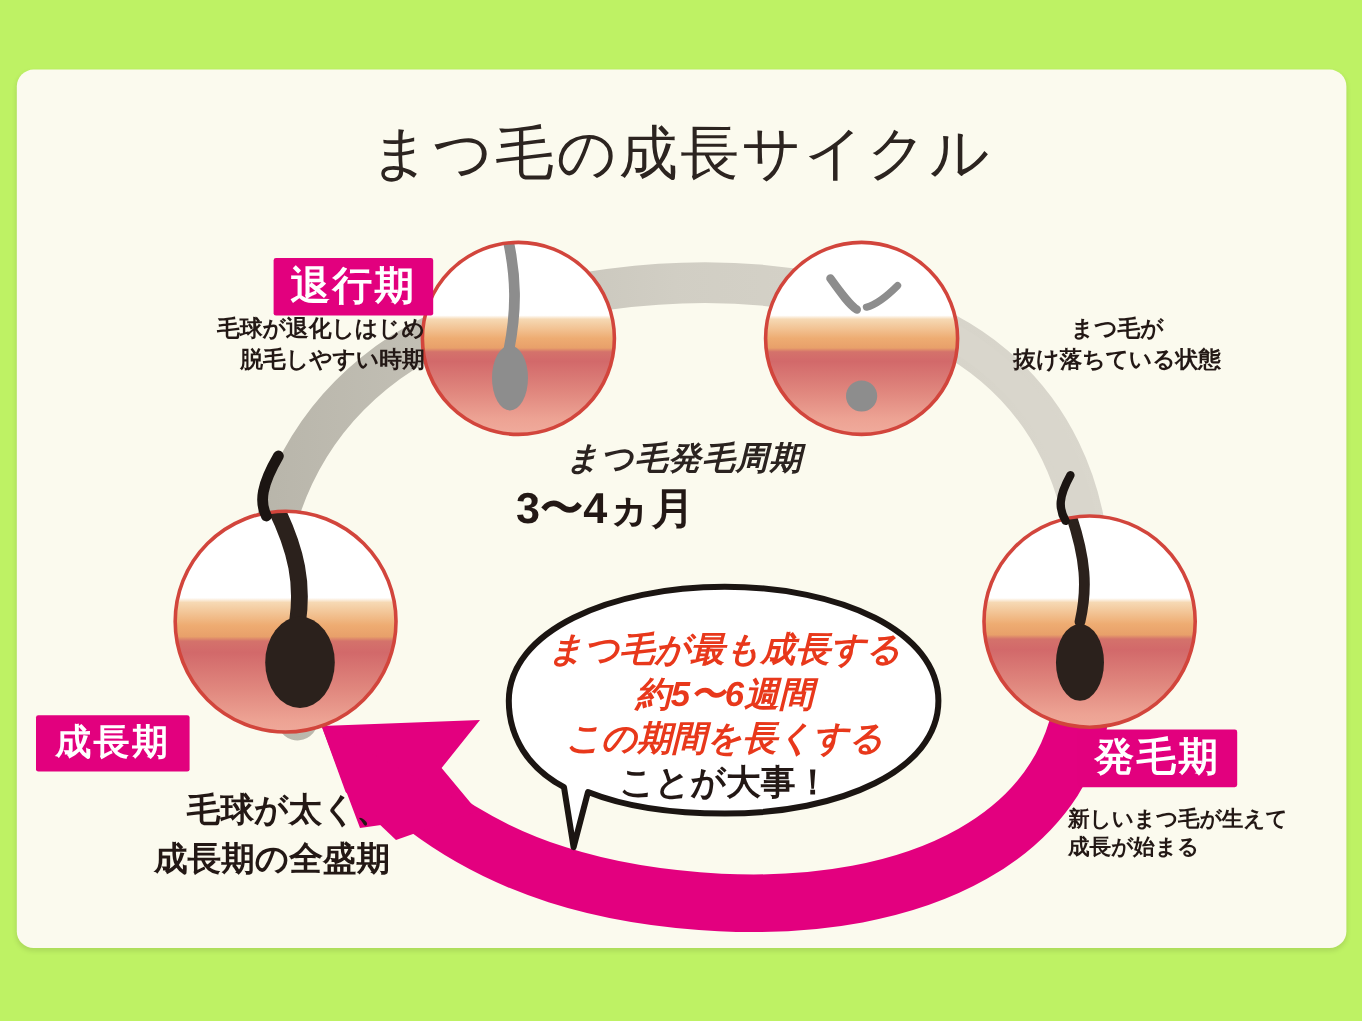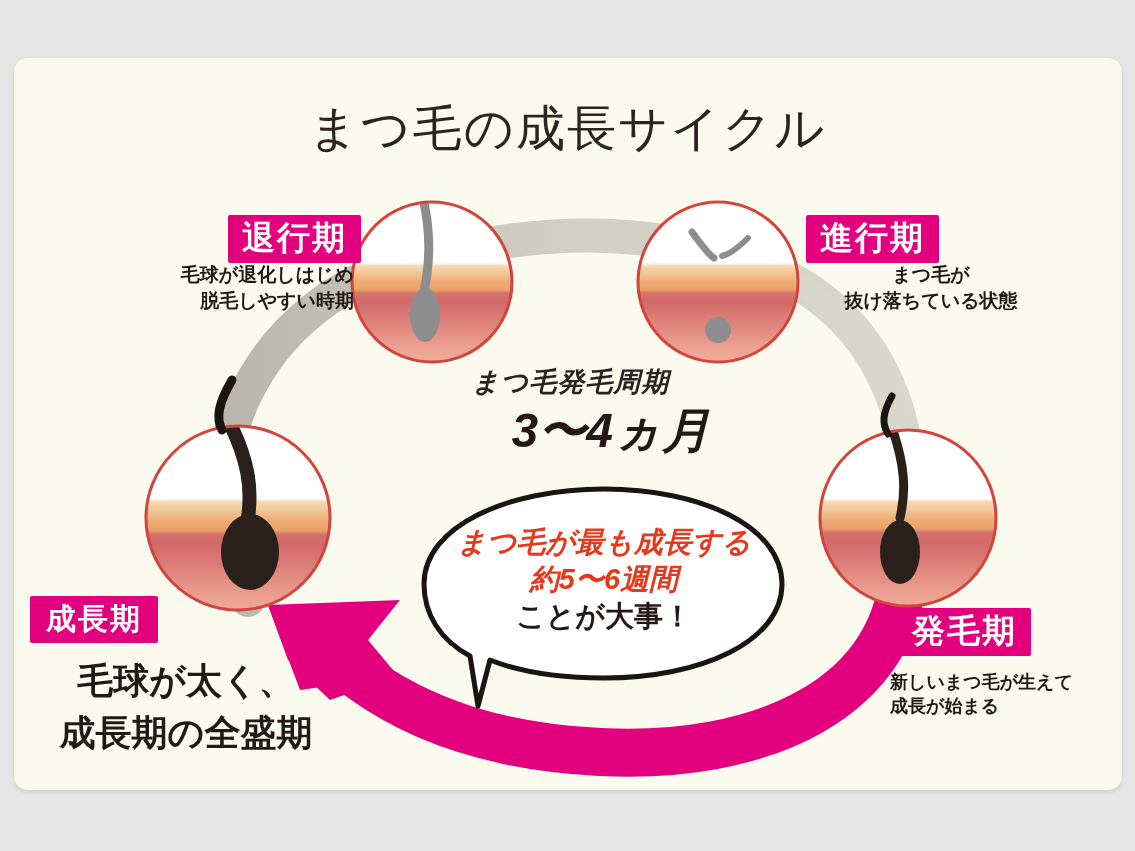--- a/index.html
+++ b/index.html
@@ -4,21 +4,21 @@
 <style>
   html, body {
     margin: 0;
     padding: 0;
     background: #ffffff;
   }
   #page {
     position: relative;
     width: 1135px;
     height: 851px;
-    background: #e5e5e5;
+    background: #bef264;
     overflow: hidden;
     font-family: "Liberation Sans", "DejaVu Sans", sans-serif;
   }
   #card {
     position: absolute;
     left: 14px;
     top: 58px;
     width: 1108px;
     height: 732px;
     background: #fbfaee;
@@ -73,37 +73,36 @@
     position: absolute;
     color: #231815;
     font-size: 19px;
     font-weight: bold;
     line-height: 1.35;
     white-space: pre-line;
   }
   #desc-taikouki { left: 144px; top: 262px; width: 210px; text-align: right; }
   #desc-shinkouki { left: 806px; top: 262px; width: 250px; text-align: center; }
   #desc-seichouki {
-    left: 36px; top: 655px; width: 300px; text-align: center;
-    font-size: 36px; line-height: 1.45; letter-spacing: 0px;
+    left: 25px; top: 655px; width: 300px; text-align: right;
+    font-size: 28px; line-height: 1.45; letter-spacing: 0px;
   }
   #desc-hatsumouki { left: 890px; top: 670px; width: 230px; text-align: left; font-size: 18px; }
 
   
   #cycle-caption {
     left: 438px; top: 366px; width: 265px;
     text-align: center; font-size: 27px; font-weight: bold; color: #2b2320;
     letter-spacing: 1px;
     font-style: italic;
   }
   #cycle-duration {
     left: 430px; top: 402px; width: 280px;
-    text-align: right; font-size: 48px; font-weight: bold; color: #231815;
+    text-align: left; font-size: 36px; font-weight: bold; color: #231815;
     letter-spacing: 0px;
-    font-style: italic;
   }
 
   
   #bubble-text {
     position: absolute;
     left: 424px; top: 524px; width: 360px;
     text-align: center;
     font-weight: bold;
     line-height: 1.28;
     z-index: 6;
@@ -220,34 +219,34 @@
                C 424 526, 508 489, 604 489 Z" fill="#ffffff" stroke="#1b1512" stroke-width="5" stroke-linejoin="round"></path>
     </g>
   </svg>
 
   <div class="txt" id="title">まつ毛の成長サイクル</div>
 
   <div class="badge" id="badge-taikouki">退行期</div>
   <div class="desc" id="desc-taikouki">毛球が退化しはじめ
 脱毛しやすい時期</div>
 
-  <div class="badge" id="badge-shinkouki">進行期</div>
   <div class="desc" id="desc-shinkouki">まつ毛が
 抜け落ちている状態</div>
 
   <div class="badge" id="badge-seichouki">成長期</div>
   <div class="desc" id="desc-seichouki">毛球が太く、
 成長期の全盛期</div>
 
   <div class="badge" id="badge-hatsumouki">発毛期</div>
   <div class="desc" id="desc-hatsumouki">新しいまつ毛が生えて
 成長が始まる</div>
 
   <div class="txt" id="cycle-caption">まつ毛発毛周期</div>
   <div class="txt" id="cycle-duration">3〜4ヵ月</div>
 
   <div id="bubble-text">
     <span class="red">まつ毛が最も成長する</span>
     <span class="red">約5〜6週間</span>
+    <span class="red">この期間を長くする</span>
     <span class="blk">ことが大事！</span>
   </div>
 
 </div>
 
 </body></html>

